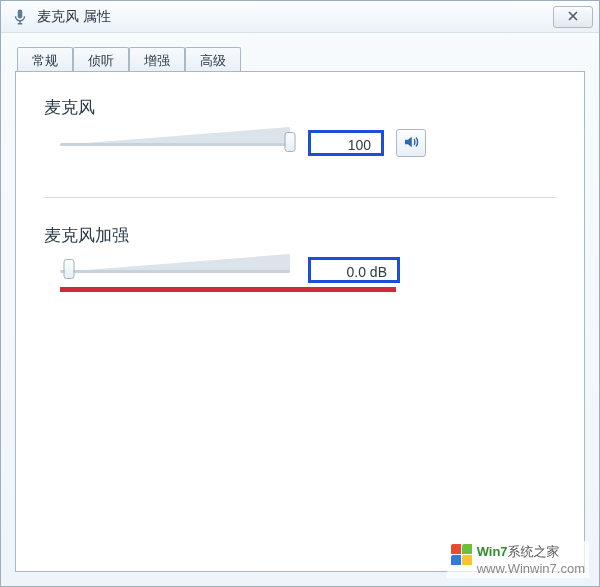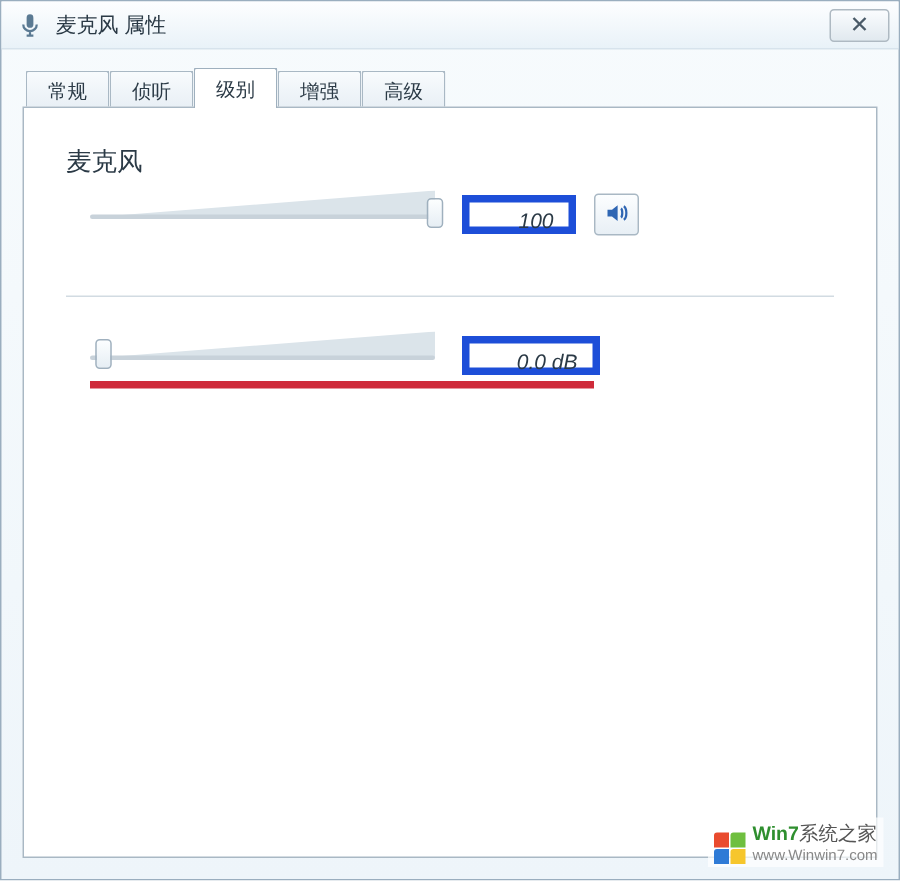--- a/index.html
+++ b/index.html
@@ -129,28 +129,27 @@
     bottom: 4px;
     width: 11px; height: 20px;
     background: linear-gradient(#fcfeff, #e6eef4);
     border: 1px solid #9fb0be;
     border-radius: 3px;
     transform: translateX(-50%);
     cursor: pointer;
   }
   .value-box {
     width: 76px; height: 26px;
-    border: 5px solid #1d4ed8;
+    border: 3px solid #1d4ed8;
     background: #fff;
     text-align: right;
     padding: 0 10px;
     line-height: 24px;
     font-size: 14px;
     color: #2b3a46;
-    font-style: italic;
   }
   .value-box.wide { width: 92px; text-align: right; }
   .speaker-btn {
     margin-left: 12px;
     width: 30px; height: 28px;
     border: 1px solid #a9b8c4;
     border-radius: 3px;
     background: linear-gradient(#fcfeff, #e8eff5);
     display: flex;
     align-items: center;
@@ -167,36 +166,36 @@
     height: 5px;
     background: #cf2a3a;
     margin: 4px 0 0 16px;
     width: 336px;
   }
   .watermark {
     position: absolute;
     right: 10px;
     bottom: 8px;
     display: flex;
-    align-items: flex-end;
+    align-items: flex-start;
     font-size: 13px;
     color: #666;
     background: rgba(255,255,255,0.7);
     padding: 2px 4px;
   }
   .watermark .logo {
     width: 22px; height: 22px; margin-right: 4px;
     display: flex; flex-wrap: wrap;
   }
   .watermark .logo span {
     width: 10px; height: 10px; margin: 0.5px; border-radius: 2px 0 0 0;
   }
   .wm-title .w7 { color: #2f8f2f; font-weight: bold; }
   .wm-title .rest { color: #555; }
-  .wm-url { font-size: 10px; color: #888; }
+  .wm-url { font-size: 13px; color: #888; }
 </style>
 </head>
 <body>
 
 <div class="window">
 
   <div class="titlebar">
     <span class="title-icon">
       <svg viewBox="0 0 24 24">
           <path fill="#5b7a93" d="M12 2a3 3 0 0 0-3 3v6a3 3 0 0 0 6 0V5a3 3 0 0 0-3-3z"></path>
@@ -210,21 +209,20 @@
             <path stroke="#4a5a68" stroke-width="1.6" fill="none" d="M2 2 L10 10 M10 2 L2 10"></path>
           </svg>
       </span>
     </div>
   </div>
 
   <div class="content">
     <div class="tabstrip">
       <div class="tab">常规</div>
       <div class="tab">侦听</div>
-      <div class="tab active">级别</div>
       <div class="tab">增强</div>
       <div class="tab">高级</div>
     </div>
 
     <div class="tabpanel">
 
       <div class="group">
         <div class="group-label">麦克风</div>
         <div class="slider-row">
           <div class="slider-track">
@@ -244,20 +242,21 @@
                   <path fill="none" stroke="#2f66b3" stroke-width="2" d="M16 8c1.5 1 1.5 7 0 8M18.5 6c3 2 3 10 0 12"></path>
                 </svg>
             </span>
           </div>
         </div>
       </div>
 
       <hr class="divider">
 
       <div class="group">
+        <div class="group-label">麦克风加强</div>
         <div class="slider-row">
           <div class="slider-track">
             <div class="slider-wedge">
               <svg viewBox="0 0 230 18" preserveAspectRatio="none">
                   <polygon points="0,18 230,0 230,18" fill="#dbe4ea"></polygon>
                 </svg>
             </div>
             <div class="slider-base"></div>
             <div class="slider-thumb" style="left:4%;"></div>
           </div>

